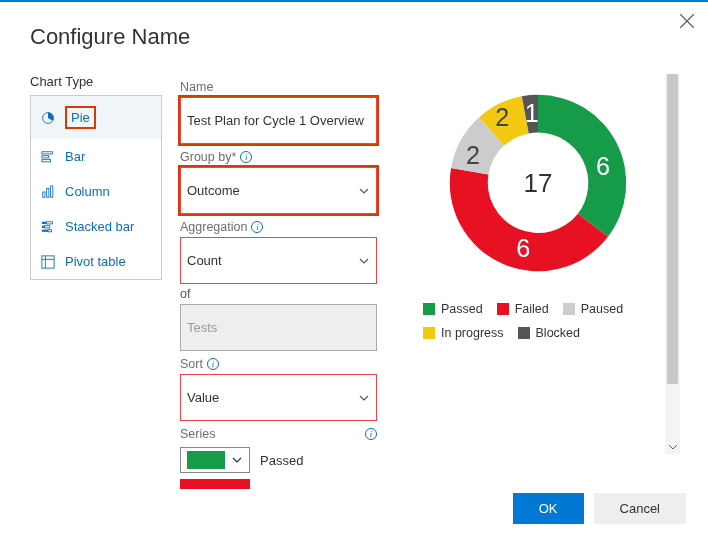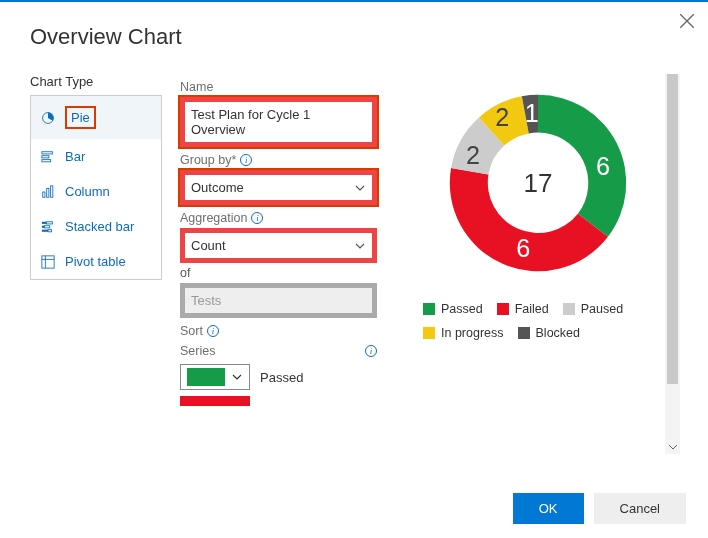--- a/index.html
+++ b/index.html
@@ -56,22 +56,22 @@
   
   .form-col { width: 200px; }
   .field-label { color: #6e6e6e; font-size: 12.5px; margin: 6px 0 3px 0; display: flex; align-items: center; gap: 4px; text-align: center;}
   .info-icon {
     display:inline-flex; width:12px;height:12px; border:1px solid #0f6cbd; border-radius:50%;
     color:#0f6cbd; font-size:9px; align-items:center; justify-content:center;
     font-family: Georgia, serif; font-style: italic; cursor: help;
   }
   .txt, .sel {
     width: 197px;
-    border: 5px solid #ef4444;
-    padding: 5px 6px;
+    border: 1px solid #ef4444;
+    padding: 15px 6px;
     font-size: 13px;
     color: #333;
     background: #fff;
     display: flex; align-items: center; justify-content: space-between;
   }
   .sel { cursor: pointer; }
   .sel .chev { color:#555; }
   .disabled { background: #eee; color: #999; border-color:#aaa; cursor: default;}
   .red-hl { outline: 2px solid #d83b01; outline-offset: 0; }
 
@@ -127,21 +127,21 @@
 <body>
 
 <div class="dialog">
 
   <div class="close-btn">
     <svg viewBox="0 0 16 16">
         <path d="M2 2 L14 14 M14 2 L2 14" stroke="currentColor" stroke-width="1.2" fill="none"></path>
       </svg>
   </div>
 
-  <h1 class="title">Overview Chart</h1>
+  <h1 class="title">Configure Name</h1>
 
   <div class="content">
 
     <div>
       <div class="ct-label">Chart Type</div>
       <div class="ct-box">
 
         <div class="ct-item selected">
           <svg class="icon" viewBox="0 0 16 16">
             <circle cx="8" cy="8" r="6.2" fill="none" stroke="currentColor" stroke-width="1"></circle>
@@ -222,20 +222,26 @@
       <div style="font-size:12.5px;color:#555;margin:3px 0;">of</div>
       <div class="sel disabled">
         <span>Tests</span>
       </div>
 
       <div class="field-label" style="justify-content:space-between; width:197px;">
         <span style="display:flex;gap:4px;align-items:center;">
           <span>Sort</span>
           <span class="info-icon">i</span>
         </span>
+      </div>
+      <div class="sel">
+        <span>Value</span>
+        <svg class="chev" width="12" height="12" viewBox="0 0 12 12">
+            <path d="M2 4 L6 8 L10 4" fill="none" stroke="currentColor" stroke-width="1.2"></path>
+          </svg>
       </div>
 
       <div class="field-label" style="justify-content:space-between; width:197px;">
         <span>Series</span>
         <span class="info-icon">i</span>
       </div>
       <div class="series-row">
         <div class="swatch-sel">
           <div class="swatch-color" style="background:#169b49;"></div>
           <svg class="chev" width="12" height="12" viewBox="0 0 12 12">

